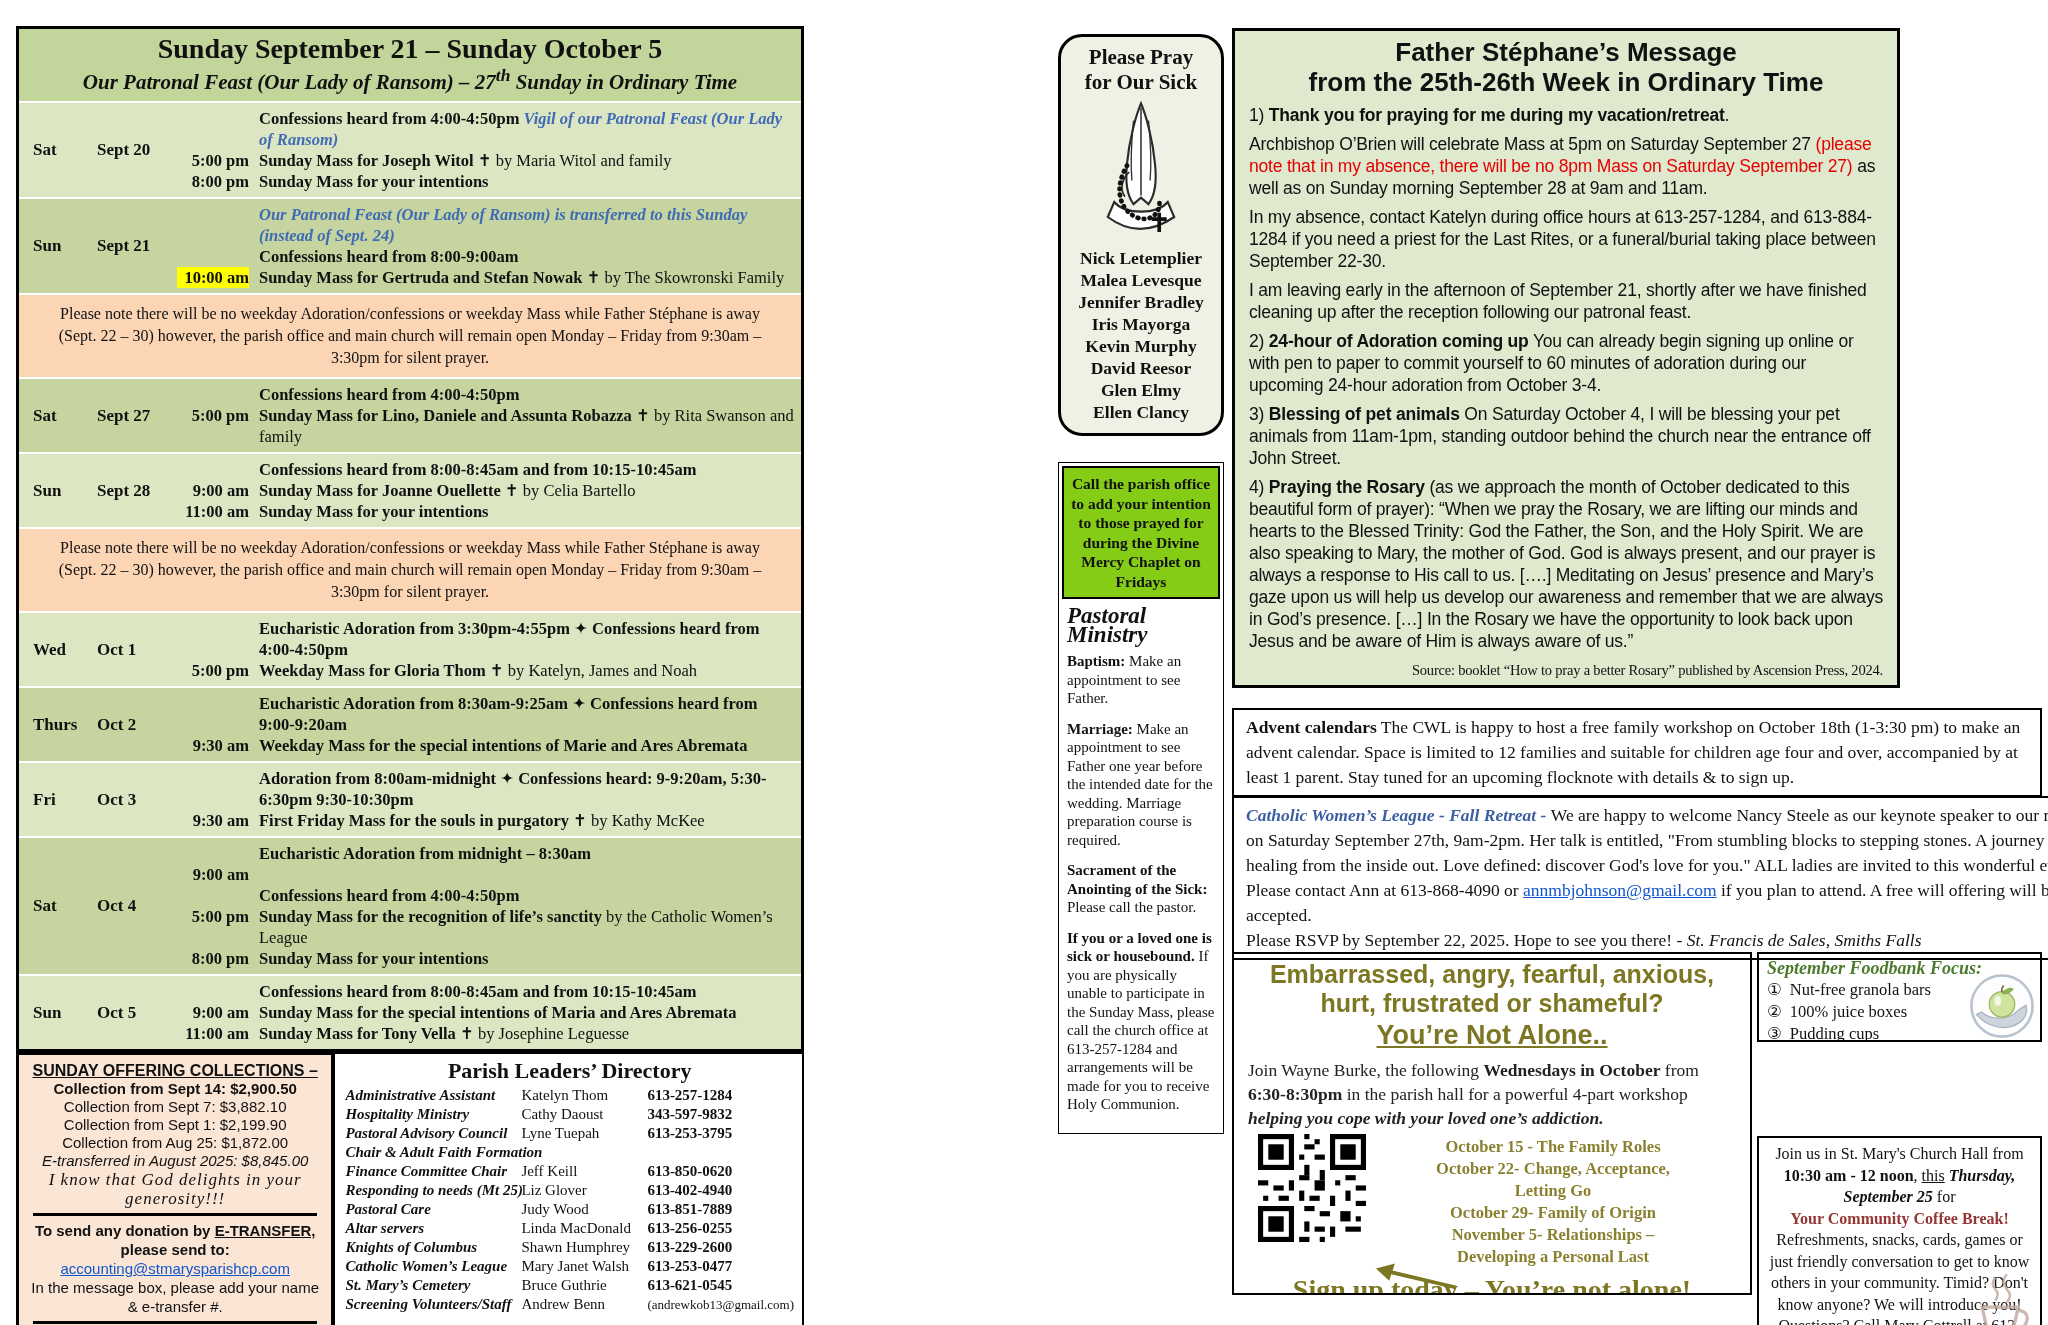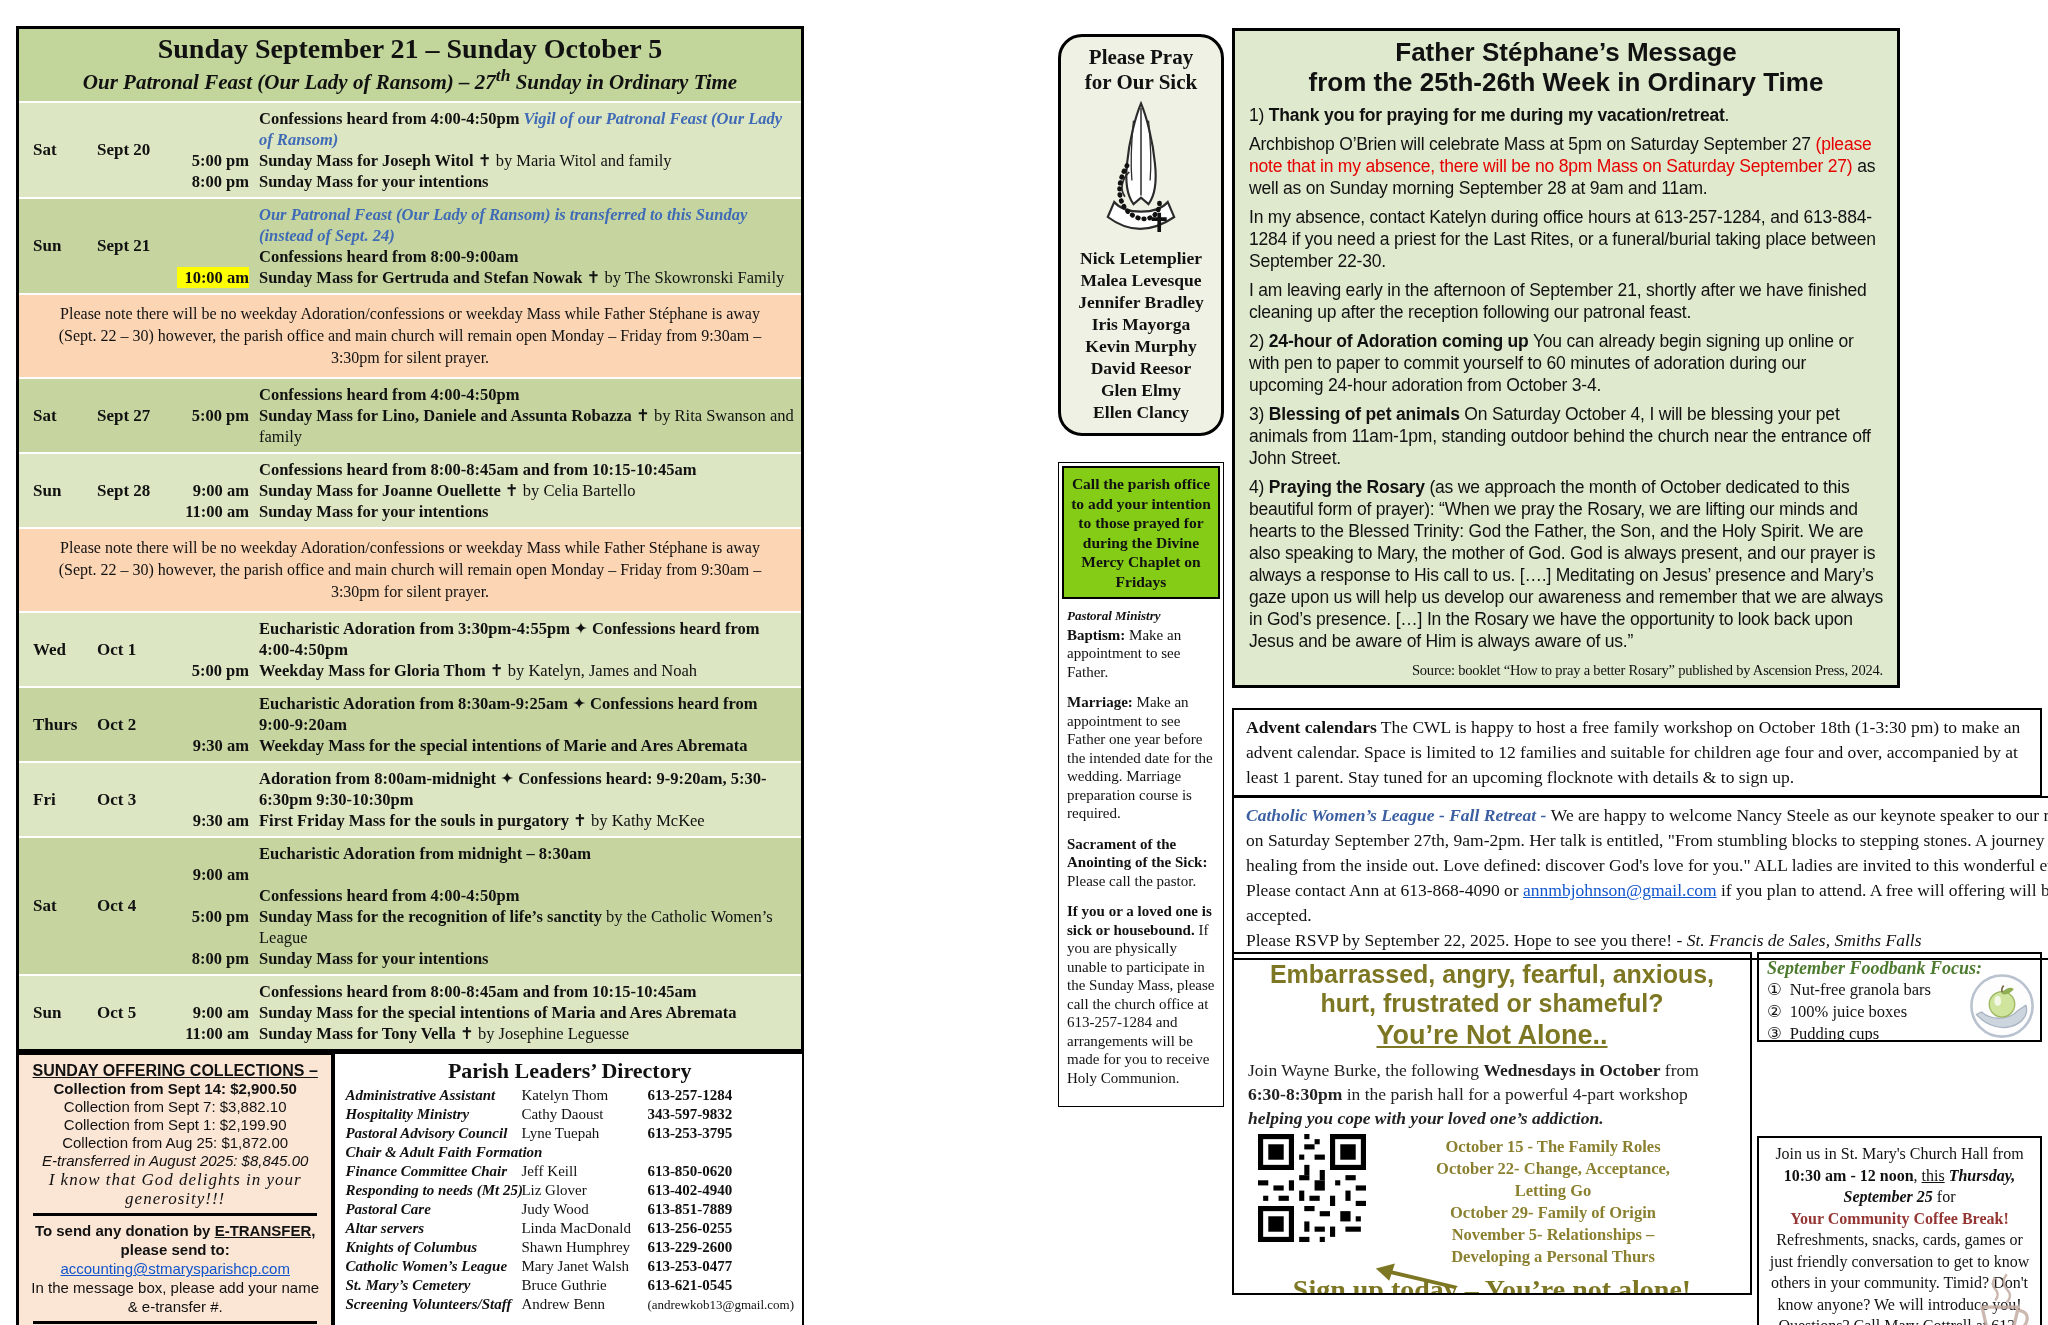--- a/index.html
+++ b/index.html
@@ -47,21 +47,21 @@
   
   #sickbox{left:1058px;top:34px;width:166px;border:3px solid #000;border-radius:24px;
         background:#eef1e3;text-align:center;padding:8px 2px 10px;box-sizing:border-box;}
   #sickbox .stitle{font-weight:bold;font-size:21px;line-height:25px;}
   #sicknames div{font-weight:bold;font-size:17.5px;line-height:22px;}
   #midwrap{left:1058px;top:462px;width:166px;border:1px solid #000;background:#fff;
         box-sizing:border-box;padding:3px;}
   #callbox{border:2px solid #000;background:#84cc16;text-align:center;
         font-weight:bold;font-size:15.5px;line-height:19.5px;padding:6px 2px;}
   #pastoral{padding:4px 5px;font-size:15px;line-height:18.5px;}
-  #pastoral .ptitle{font-weight:bold;font-style:italic;font-size:13px;margin:4px 0 0;}
+  #pastoral .ptitle{font-weight:bold;font-style:italic;font-size:23px;margin:4px 0 8px;}
   #pastoral p{margin:0 0 12px;}
   #pastoral .lead{font-weight:bold;}
   #father{left:1232px;top:28px;width:668px;border:3px solid #000;background:#dfe9ce;
         padding:6px 14px 4px;box-sizing:border-box;
         font-family:"Liberation Sans","DejaVu Sans",sans-serif;
         font-size:17.5px;line-height:22px;letter-spacing:-0.2px;}
   #father .ftitle{text-align:center;font-weight:bold;font-size:26px;line-height:30px;letter-spacing:0;}
   #father p{margin:7px 0;}
   #father .red{color:#e60000;}
   #father .src{font-family:"Liberation Serif",serif;font-size:14.5px;text-align:right;margin:2px 0 0;}
@@ -491,21 +491,21 @@
           <rect x="60" y="100" width="5" height="5"></rect>
       </g>
     </svg>
     <div id="wdates">
 
     <div>October 15 - The Family Roles</div>
         <div>October 22- Change, Acceptance,</div>
         <div>Letting Go</div>
         <div>October 29- Family of Origin</div>
         <div>November 5- Relationships –</div>
-        <div>Developing a Personal Thurs</div>
+        <div>Developing a Personal Last</div>
       </div>
   </div>
   <div id="signup">
     <svg id="warrow" width="86" height="30" viewBox="0 0 90 30">
         <path d="M88 26 L16 9" stroke="#7d7723" stroke-width="4" fill="none"></path>
         <path d="M24 1 L4 6 L18 19 Z" fill="#7d7723"></path>
       </svg>
     <span>Sign up today – You’re </span><span class="u">not</span><span> alone!</span>
   </div>
 </div>

